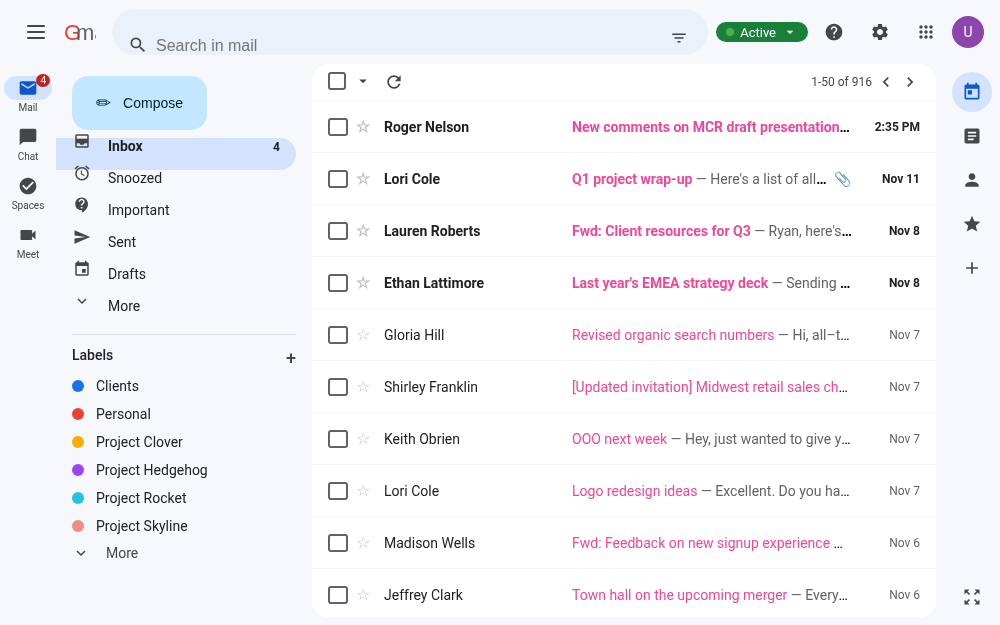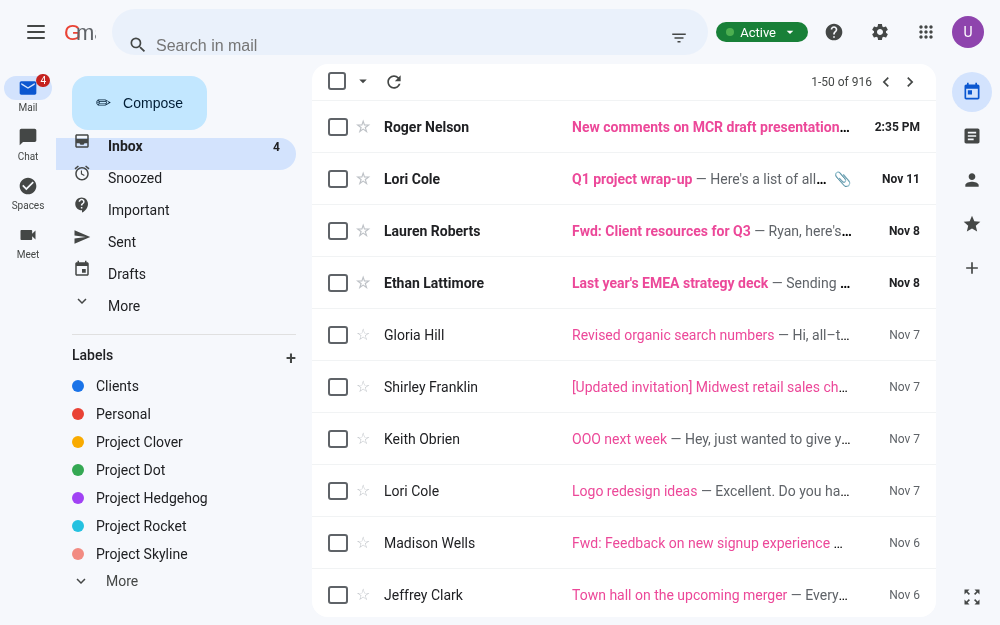--- a/index.html
+++ b/index.html
@@ -228,24 +228,20 @@
   </div>
         <div class="label-item">
     <span class="label-dot" style="background:#e94235"></span>
     <span>Personal</span>
   </div>
         <div class="label-item">
     <span class="label-dot" style="background:#f9ab00"></span>
     <span>Project Clover</span>
   </div>
         <div class="label-item">
-    <span class="label-dot" style="background:#34a853"></span>
-    <span>Project Dot</span>
-  </div>
-        <div class="label-item">
     <span class="label-dot" style="background:#a142f4"></span>
     <span>Project Hedgehog</span>
   </div>
         <div class="label-item">
     <span class="label-dot" style="background:#24c1e0"></span>
     <span>Project Rocket</span>
   </div>
         <div class="label-item">
     <span class="label-dot" style="background:#f28b82"></span>
     <span>Project Skyline</span>

